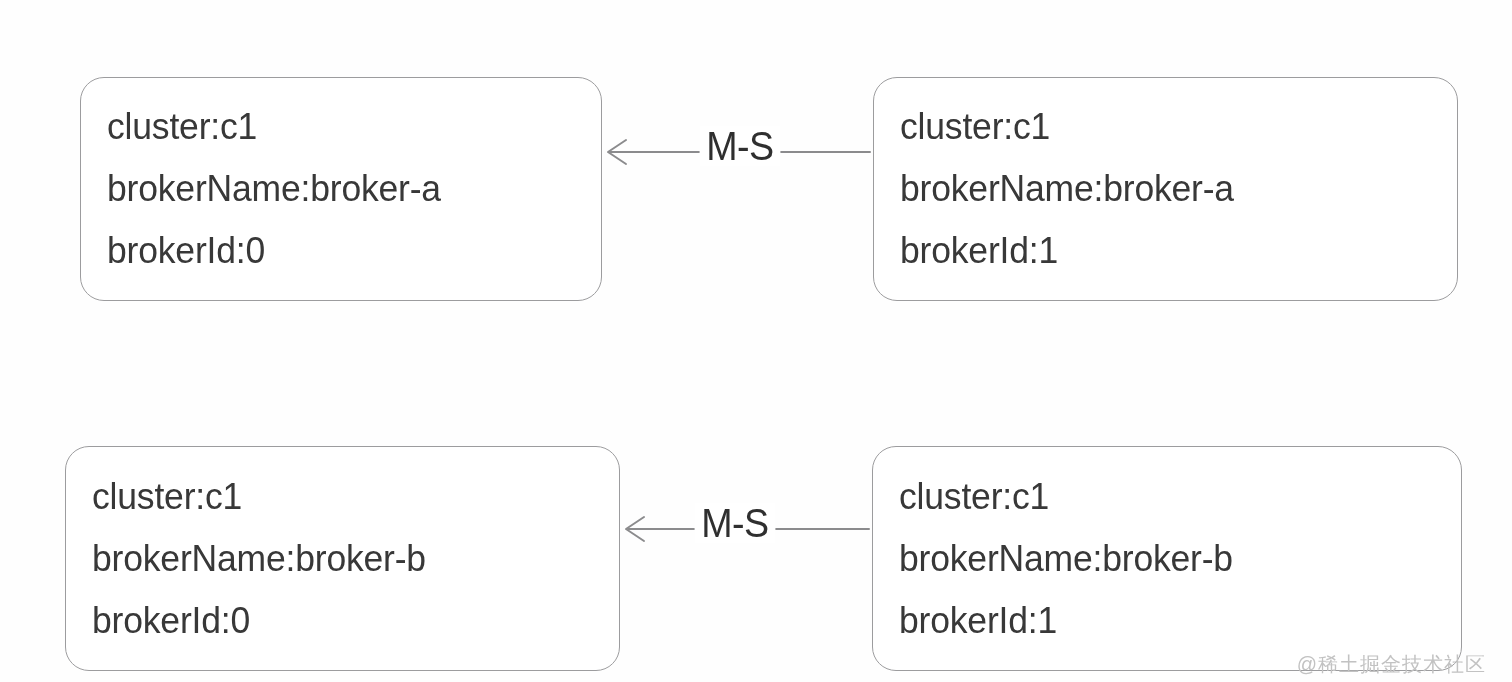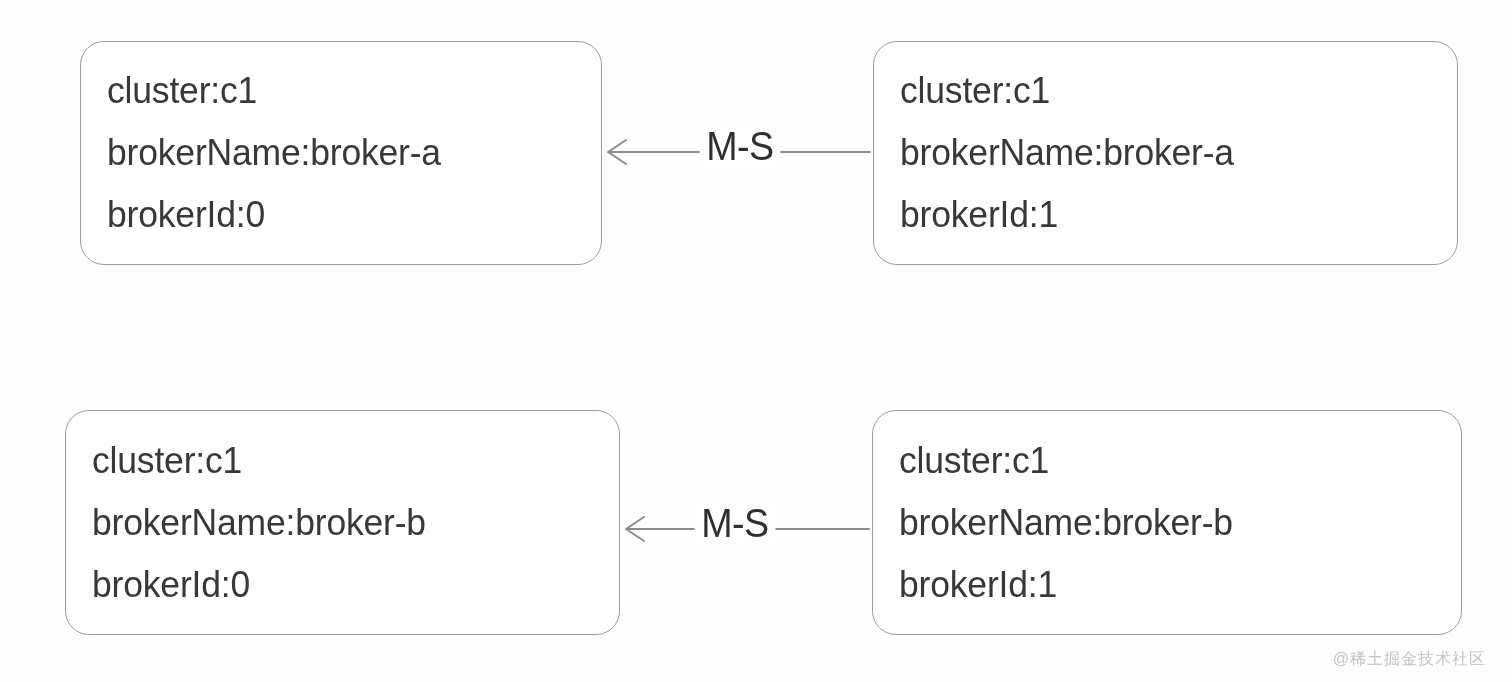--- a/index.html
+++ b/index.html
@@ -23,20 +23,21 @@
   .node-box {
     position: absolute;
     box-sizing: border-box;
     background: #ffffff;
     border: 1.6px solid #9c9c9e;
     border-radius: 24px;
     display: flex;
     flex-direction: column;
     justify-content: center;
     filter: blur(0.18px);
+    margin-top: 36px;
   }
   .node-box .lines {
     padding-left: 26px;
   }
   .node-line {
     font-size: 37px;
     line-height: 62px;
     color: #383838;
     white-space: nowrap;
     letter-spacing: -0.2px;
@@ -67,22 +68,22 @@
   }
   #conn-top      { left: 602px; top: 128px; width: 271px; height: 48px; }
   #conn-top-label{ left: 697px; top: 126px; }
   #conn-bottom      { left: 620px; top: 505px; width: 252px; height: 48px; }
   #conn-bottom-label{ left: 692px; top: 503px; }
 
   
   #watermark {
     position: absolute;
     right: 26px;
-    bottom: 12px;
-    font-size: 16px;
+    bottom: 4px;
+    font-size: 20px;
     color: #c2c2c2;
     letter-spacing: 1px;
     white-space: nowrap;
   }
 </style>
 </head>
 <body>
 
 <div id="canvas">
 

